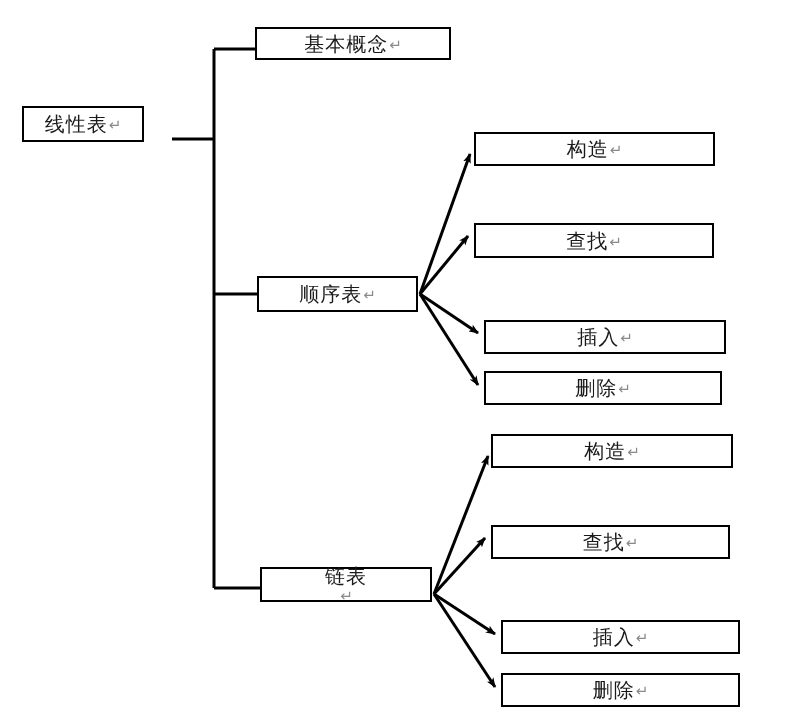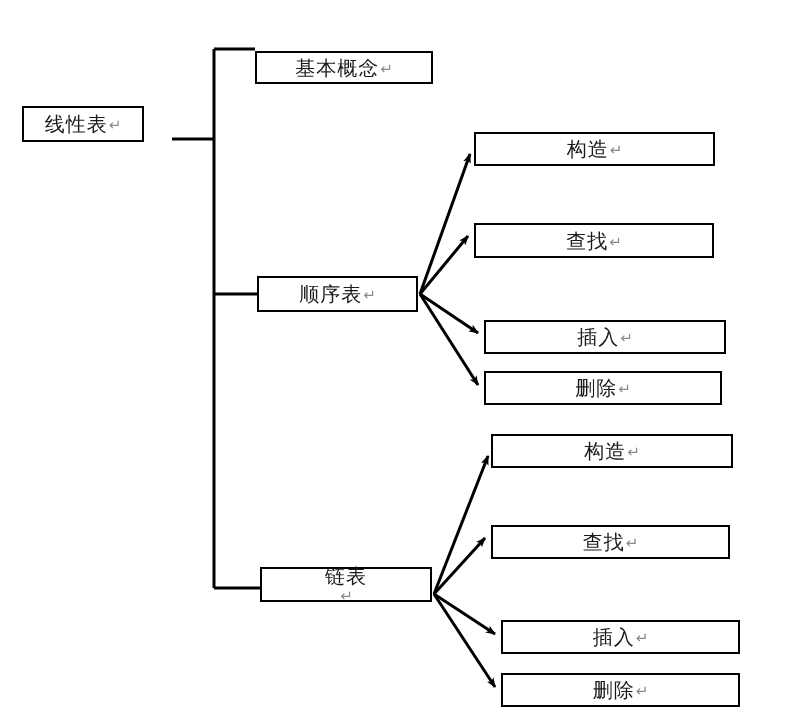--- a/index.html
+++ b/index.html
@@ -98,21 +98,21 @@
       <path d="M434,594 L495,634"></path>
       <path d="M434,594 L495,687"></path>
     </g>
   </svg>
 
   <div class="node" style="left:22px; top:106px; width:122px; height:36px;">
     <span class="node-label">线性表</span>
       <span class="pilcrow">↵</span>
   </div>
 
-  <div class="node" style="left:255px; top:27px; width:178px; height:33px;margin-top:24px;">
+  <div class="node" style="left:255px; top:27px; width:196px; height:33px;">
     <span class="node-label">基本概念</span>
       <span class="pilcrow">↵</span>
   </div>
 
   <div class="node" style="left:257px; top:276px; width:161px; height:36px;">
     <span class="node-label">顺序表</span>
       <span class="pilcrow">↵</span>
   </div>
 
   <div class="node" style="left:260px; top:567px; width:172px; height:35px;flex-direction:column;">

